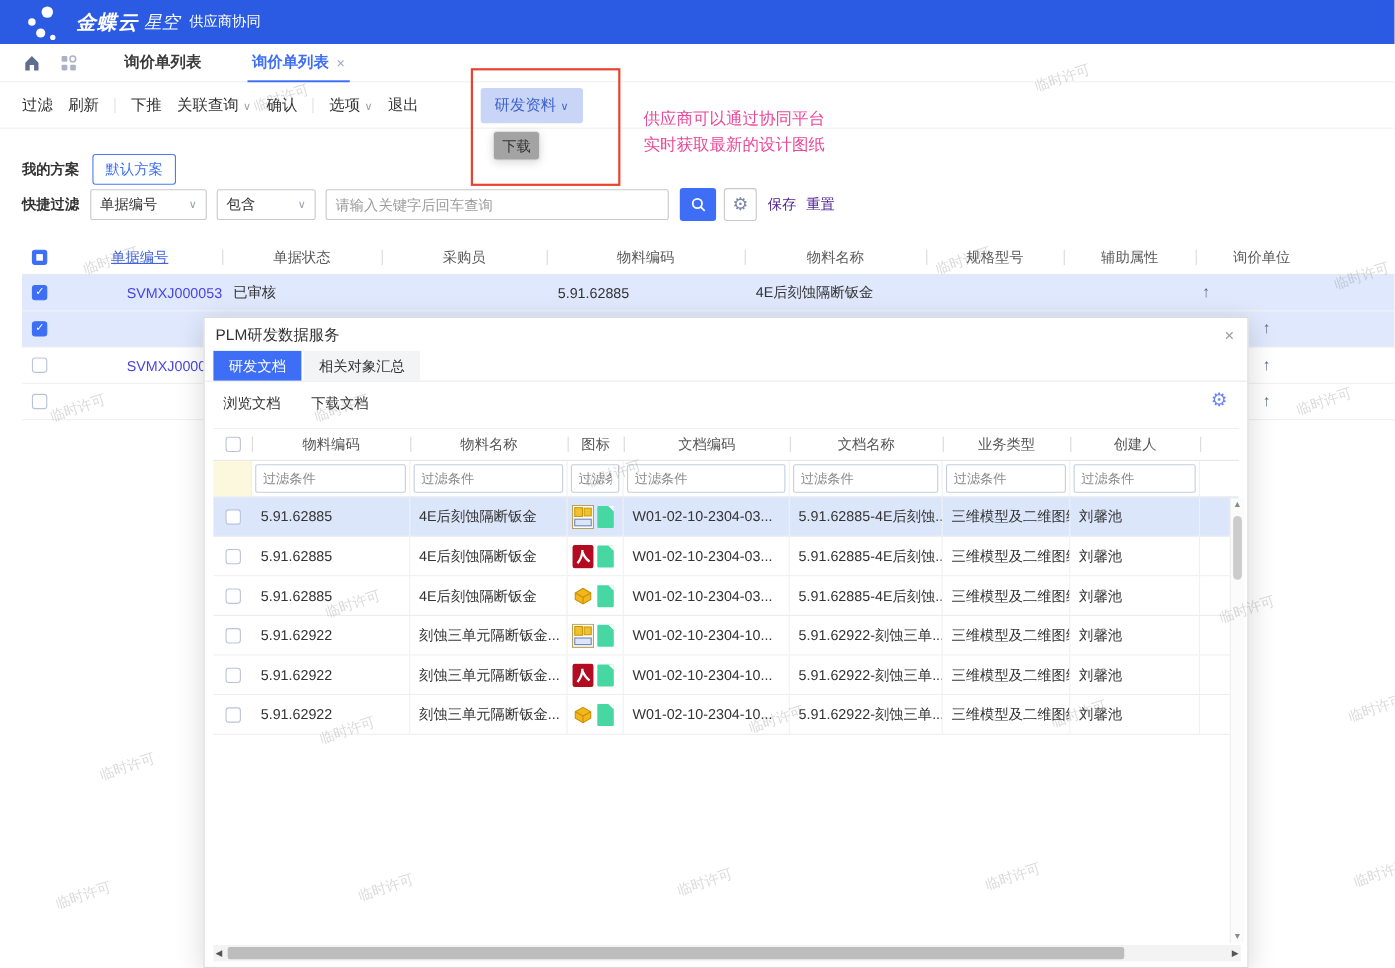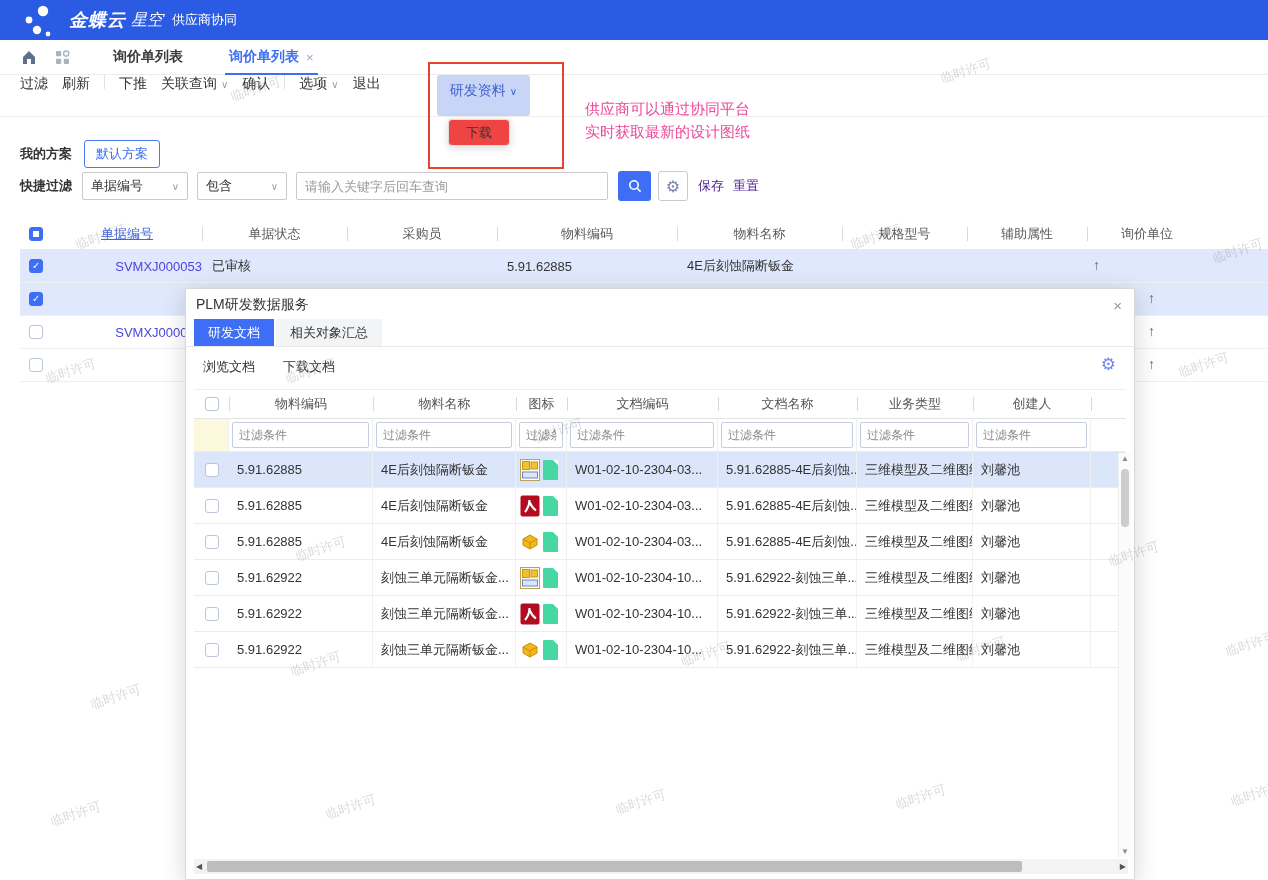--- a/index.html
+++ b/index.html
@@ -18,28 +18,28 @@
   .product { font-size:13px; margin-left:9px;text-align:right; }
   
   .navbar { position:absolute; top:40px; left:0; width:100%; height:35px; background:#fff;
     border-bottom:1px solid #ececec; display:flex; align-items:center; padding-left:20px; }
   .nav-ico { display:flex; margin-right:16px; cursor:pointer; }
   .tab { font-size:14px; color:#3a3a3a; font-weight:bold; margin-left:26px; cursor:pointer; }
   .tab.active { color:#3d6ef5; position:relative; height:35px; display:flex; align-items:center; gap:7px; margin-left:46px; font-weight:bold; }
   .tab.active::after { content:""; position:absolute; left:-4px; right:-4px; bottom:0; height:2px; background:#3d6ef5; }
   .tab-close { color:#9aa6c8; font-weight:400; font-size:13px; }
   
-  .toolbar { position:absolute; top:75px; left:0; width:100%; height:42px; display:flex; 
+  .toolbar { position:absolute; top:75px; left:0; width:100%; height:42px; display:flex; align-items:center;
     padding-left:20px; gap:14px; border-bottom:1px solid #f0f0f0; background:#fff; }
   .tbtn { font-size:14px; color:#333; cursor:pointer; white-space:nowrap; }
   .caret { font-size:10px; color:#98a0ad; margin-left:4px; }
   .vsep { width:1px; height:14px; background:#e2e2e2; }
   .tbtn.rd { background:#c8d5f6; color:#3f62cf; border-radius:3px; margin-left:42px; padding:7px 13px; }
   .tbtn.rd .caret { color:#3f62cf; }
-  .download-pop { position:absolute; left:448px; top:119px; width:62px; height:27px; background:#ef4444;
+  .download-pop { position:absolute; left:448px; top:119px; width:43px; height:27px; background:#a3a3a3;
     border:1px solid #e0e0e0; border-radius:4px; box-shadow:0 2px 8px rgba(0,0,0,.15);
     display:flex; align-items:center; justify-content:center; font-size:13px; color:#333; z-index:6; cursor:pointer; }
   .red-rect { position:absolute; left:428px; top:62px; width:136px; height:107px; border:2px solid #e8432e; z-index:7; pointer-events:none; }
   .red-note { position:absolute; left:585px; top:97px; color:#ec4899; font-size:15px; line-height:23px; z-index:7; }
   
   .scheme-row { position:absolute; top:140px; left:20px; display:flex; align-items:center; }
   .scheme-label { font-weight:bold; color:#333; }
   .scheme-btn { margin-left:12px; border:1px solid #4a7af0; color:#3d6ef5; border-radius:3px;
     padding:4px 11px; background:#fff; cursor:pointer; }
   .qf-row { position:absolute; top:171px; left:20px; display:flex; align-items:center; height:30px; }

